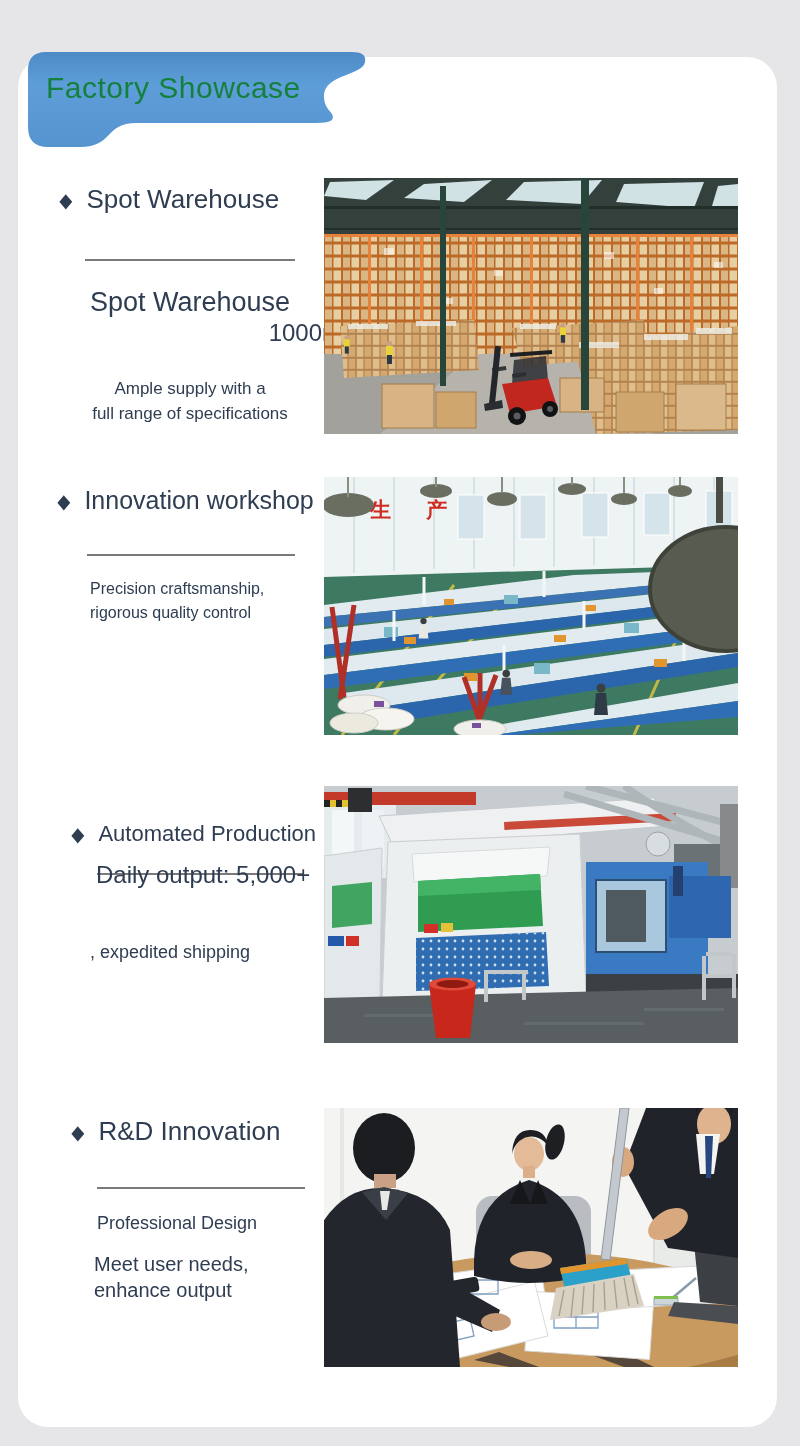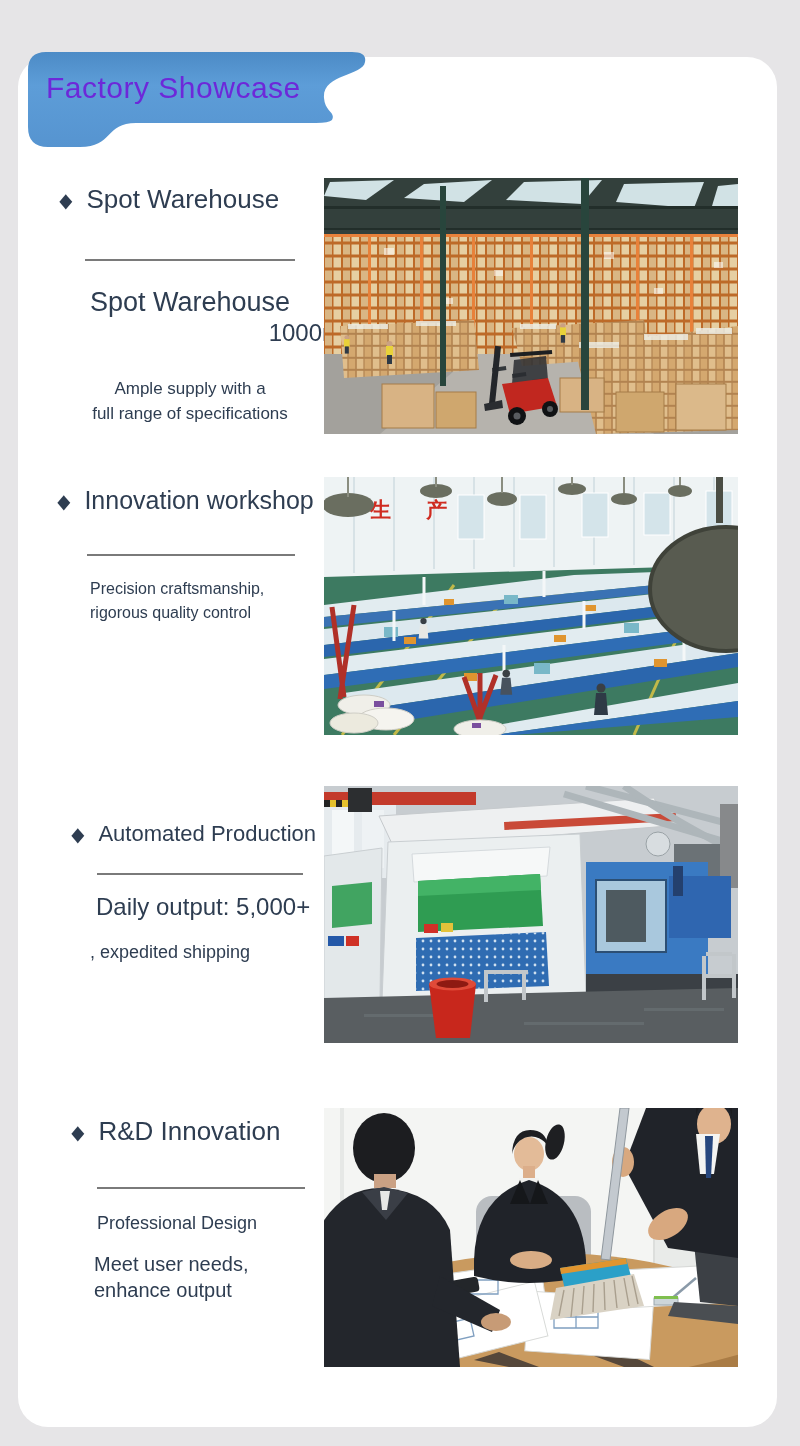--- a/index.html
+++ b/index.html
@@ -9,40 +9,40 @@
     --text-navy:#2e3d51;
     --divider-gray:#7a7a7a;
   }
   html,body{margin:0;padding:0;background:var(--page-background);}
   .page{position:relative;width:800px;height:1446px;background:var(--page-background);
         overflow:hidden;font-family:"Liberation Sans",sans-serif;color:var(--text-navy);}
   .card{position:absolute;left:18px;top:57px;width:759px;height:1370px;
         background:var(--card-background);border-radius:30px;}
   .banner{position:absolute;left:26px;top:50px;width:364px;height:100px;}
   .banner svg{display:block;width:100%;height:100%;}
-  .banner-title{position:absolute;left:20px;top:21px;width:320px;color:#6d28d9;
+  .banner-title{position:absolute;left:20px;top:21px;width:320px;color:#15803d;
         font-size:30px;letter-spacing:.5px;white-space:nowrap;}
   .sec-title{position:absolute;display:flex;align-items:center;gap:13px;
         color:var(--text-navy);white-space:nowrap;}
   .diamond{font-size:20px;line-height:1;transform:scaleX(.85);}
   .t1{left:58px;top:184px;font-size:26px;}
   .t2{left:56px;top:486px;font-size:25px;}
   .t3{left:70px;top:821px;font-size:22px;}
   .t4{left:70px;top:1116px;font-size:26px;}
   .divider{position:absolute;border-top:2px solid var(--divider-gray);}
   .d1{left:85px;top:259px;width:210px;}
   .d2{left:87px;top:554px;width:208px;}
   .d3{left:97px;top:873px;width:206px;}
   .d4{left:97px;top:1187px;width:208px;}
   .s1-sub{position:absolute;left:30px;top:287px;width:320px;text-align:center;font-size:27px;}
   .s1-area{position:absolute;left:30px;top:319px;width:320px;text-align:right;font-size:24px;}
   .s1-cap{position:absolute;left:30px;top:377px;width:320px;text-align:center;
         font-size:17px;line-height:1.45;}
   .s2-cap{position:absolute;left:90px;top:577px;font-size:16px;line-height:1.5;}
-  .s3-out{position:absolute;left:96px;top:893px;font-size:24px;}
+  .s3-out{position:absolute;left:96px;top:861px;font-size:24px;}
   .s3-cap{position:absolute;left:90px;top:941px;font-size:18px;line-height:1.3;}
   .s4-cap1{position:absolute;left:97px;top:1213px;font-size:18px;}
   .s4-cap2{position:absolute;left:94px;top:1251px;font-size:20px;line-height:1.3;}
   .photo{position:absolute;left:324px;width:414px;overflow:hidden;background:#d946ef;}
   .photo svg{display:block;width:100%;height:100%;}
   .p1{top:178px;height:256px;}
   .p2{top:477px;height:258px;}
   .p3{top:786px;height:257px;}
   .p4{top:1108px;height:259px;}
 </style>

